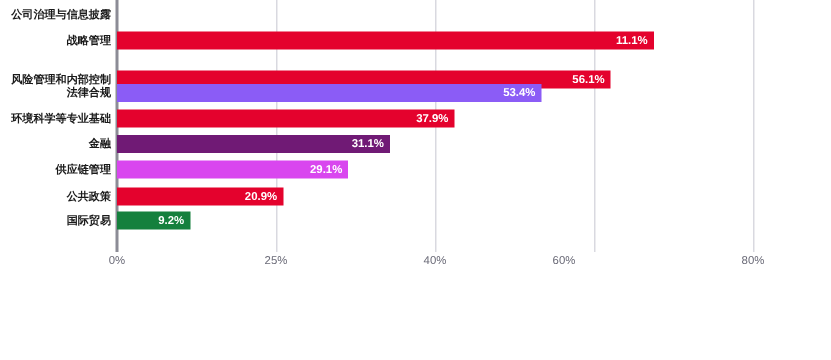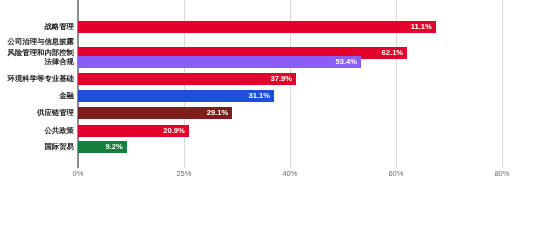--- a/index.html
+++ b/index.html
@@ -125,56 +125,56 @@
         <div class="gridline" style="left: 106px;"></div>
         <div class="gridline" style="left: 212px;"></div>
         <div class="gridline" style="left: 318px;"></div>
         <div class="gridline" style="left: 424px;"></div>
       </div>
   </div>
 
   <div class="axis-line"></div>
 
   <div class="rows" id="rows">
-      <div class="row" style="top: 1px; margin-top: 32px;">
+      <div class="row" style="top: 1px;">
         <div class="cat-label">公司治理与信息披露</div>
       </div>
       <div class="row" style="top: 18.3px;">
         <div class="cat-label">战略管理</div>
         <div class="bar" style="width: 357.75px; background: rgb(228, 2, 45);">
           <span class="bar-value" style="color: rgb(255, 255, 255);">11.1%</span>
         </div>
       </div>
       <div class="row" style="top: 44px;">
         <div class="cat-label">风险管理和内部控制</div>
         <div class="bar" style="width: 329.13px; background: rgb(228, 2, 45);">
-          <span class="bar-value" style="color: rgb(255, 255, 255);">62.1%</span>
+          <span class="bar-value" style="color: rgb(255, 255, 255);">56.1%</span>
         </div>
       </div>
       <div class="row" style="top: 52.9px;">
         <div class="cat-label">法律合规</div>
         <div class="bar" style="width: 283.02px; background: #8b5cf6;">
           <span class="bar-value" style="color: rgb(255, 255, 255);">53.4%</span>
         </div>
       </div>
       <div class="row" style="top: 70.2px;">
         <div class="cat-label">环境科学等专业基础</div>
-        <div class="bar" style="width: 218px; background: rgb(228, 2, 45);">
+        <div class="bar" style="width: 181px; background: rgb(228, 2, 45); padding-left: 44px;">
           <span class="bar-value" style="color: rgb(255, 255, 255);">37.9%</span>
         </div>
       </div>
       <div class="row" style="top: 87.5px;">
         <div class="cat-label">金融</div>
-        <div class="bar" style="width: 196px; background: #1d4ed8;">
+        <div class="bar" style="width: 182px; background: #701a75;">
           <span class="bar-value" style="color: rgb(255, 255, 255);">31.1%</span>
         </div>
       </div>
       <div class="row" style="top: 104.8px;">
         <div class="cat-label">供应链管理</div>
-        <div class="bar" style="width: 154.23px; background: #7f1d1d;">
+        <div class="bar" style="width: 154.23px; background: #d946ef;">
           <span class="bar-value" style="color: rgb(255, 255, 255);">29.1%</span>
         </div>
       </div>
       <div class="row" style="top: 122.1px;">
         <div class="cat-label">公共政策</div>
         <div class="bar" style="width: 110.77px; background: rgb(228, 2, 45);">
           <span class="bar-value" style="color: rgb(255, 255, 255);">20.9%</span>
         </div>
       </div>
       <div class="row" style="top: 138px;">
@@ -182,17 +182,17 @@
         <div class="bar" style="width: 48.76px; background: #15803d;">
           <span class="bar-value" style="color: rgb(255, 255, 255);">9.2%</span>
         </div>
       </div>
     </div>
 
   <div class="x-ticks" id="x-ticks">
       <div class="x-tick" style="left: 78px; color: rgb(107, 107, 120);">0%</div>
       <div class="x-tick" style="left: 184px; color: rgb(107, 107, 120);">25%</div>
       <div class="x-tick" style="left: 290px; color: rgb(107, 107, 120);">40%</div>
-      <div class="x-tick" style="left: 396px; color: rgb(107, 107, 120);">60%</div>
+      <div class="x-tick" style="left: 376px; color: rgb(107, 107, 120);">60%</div>
       <div class="x-tick" style="left: 502px; color: rgb(107, 107, 120);">80%</div>
     </div>
 
 </div>
 
 </body></html>

